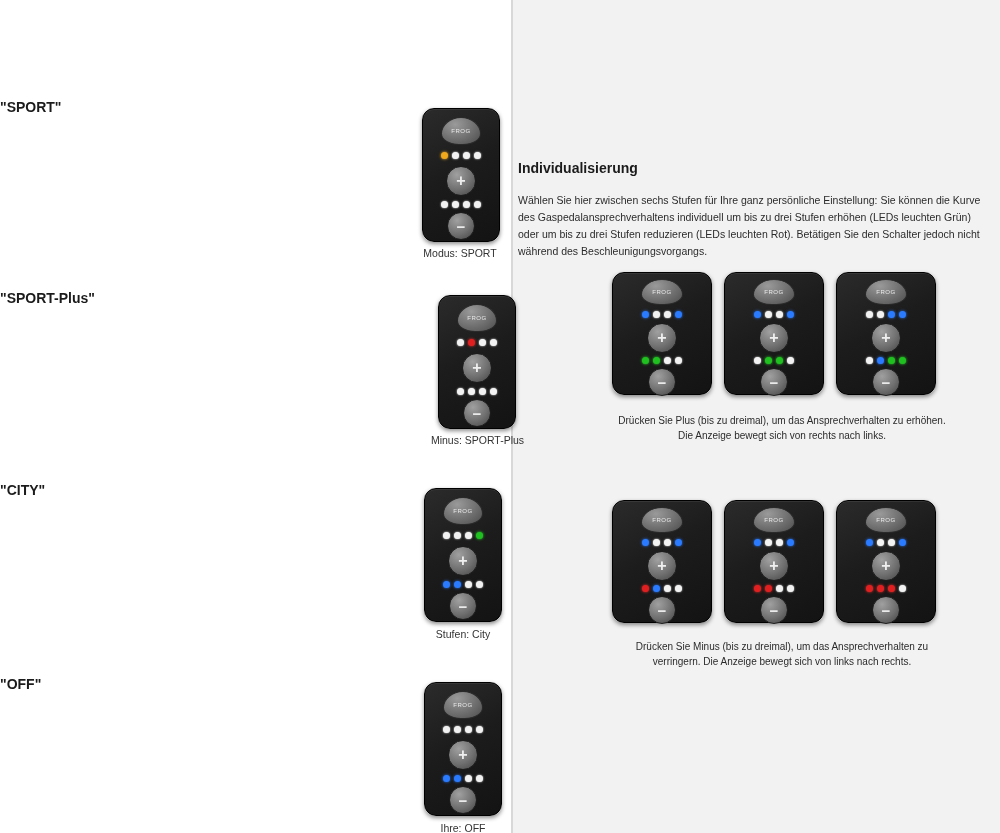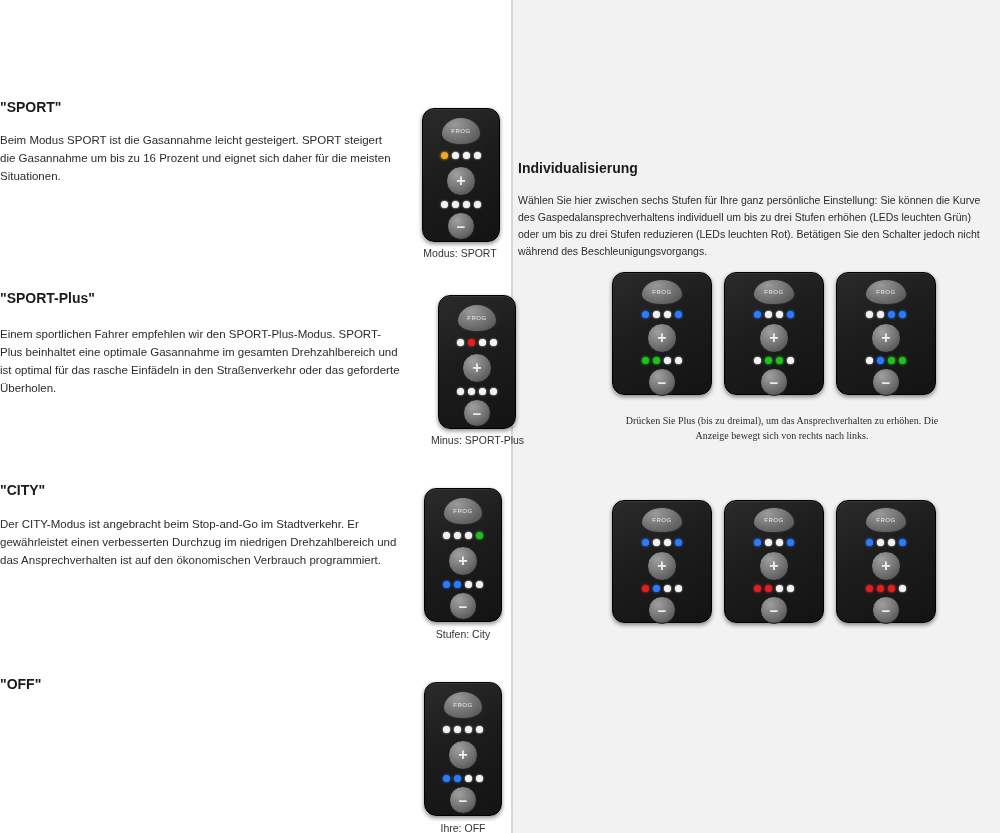--- a/index.html
+++ b/index.html
@@ -84,27 +84,24 @@
 </head>
 <body>
 
 <div id="page">
 
   <div id="right-col"></div>
   <div id="divider"></div>
 
 
   <div class="sect-title" style="left:0px;top:99px;">"SPORT"</div>
-  <div class="sect-body" style="left:0px;top:131px;">Beim Modus SPORT ist die Gasannahme leicht gesteigert. SPORT steigert die Gasannahme um bis zu 16 Prozent und eignet sich daher für die meisten Situationen.</div>
 
   <div class="sect-title" style="left:0px;top:290px;">"SPORT-Plus"</div>
-  <div class="sect-body" style="left:0px;top:325px;">Einem sportlichen Fahrer empfehlen wir den SPORT-Plus-Modus. SPORT-Plus beinhaltet eine optimale Gasannahme im gesamten Drehzahlbereich und ist optimal für das rasche Einfädeln in den Straßenverkehr oder das geforderte Überholen.</div>
 
   <div class="sect-title" style="left:0px;top:482px;">"CITY"</div>
-  <div class="sect-body" style="left:0px;top:515px;">Der CITY-Modus ist angebracht beim Stop-and-Go im Stadtverkehr. Er gewährleistet einen verbesserten Durchzug im niedrigen Drehzahlbereich und das Ansprechverhalten ist auf den ökonomischen Verbrauch programmiert.</div>
 
   <div class="sect-title" style="left:0px;top:676px;">"OFF"</div>
 
   <div class="device" style="left:422px;top:108px;width:78px;height:134px;">
     <div class="frog" style="top:8px;width:38px;height:26px;font-size:6px;">FROG</div>
     <div class="ledrow" style="top:43px;">
       <span class="led orange" style="width:7px;height:7px;"></span>
       <span class="led white" style="width:7px;height:7px;"></span>
       <span class="led white" style="width:7px;height:7px;"></span>
       <span class="led white" style="width:7px;height:7px;"></span>
@@ -227,21 +224,21 @@
     <div class="btn" style="top:50px;width:28px;height:28px;font-size:16px;">+</div>
     <div class="ledrow" style="top:84px;">
       <span class="led white" style="width:7px;height:7px;"></span>
       <span class="led blue" style="width:7px;height:7px;"></span>
       <span class="led green" style="width:7px;height:7px;"></span>
       <span class="led green" style="width:7px;height:7px;"></span>
     </div>
     <div class="btn" style="top:95px;width:26px;height:26px;font-size:15px;">−</div>
   </div>
 
-  <div class="right-caption" style="left:612px;top:413px;font-family:Liberation Serif, serif;">Drücken Sie Plus (bis zu dreimal), um das Ansprechverhalten zu erhöhen. Die Anzeige bewegt sich von rechts nach links.</div>
+  <div class="right-caption" style="left:612px;top:413px;">Drücken Sie Plus (bis zu dreimal), um das Ansprechverhalten zu erhöhen. Die Anzeige bewegt sich von rechts nach links.</div>
 
   <div class="device" style="left:612px;top:500px;width:100px;height:123px;">
     <div class="frog" style="top:6px;width:40px;height:24px;font-size:6px;">FROG</div>
     <div class="ledrow" style="top:38px;">
       <span class="led blue" style="width:7px;height:7px;"></span>
       <span class="led white" style="width:7px;height:7px;"></span>
       <span class="led white" style="width:7px;height:7px;"></span>
       <span class="led blue" style="width:7px;height:7px;"></span>
     </div>
     <div class="btn" style="top:50px;width:28px;height:28px;font-size:16px;">+</div>
@@ -283,14 +280,15 @@
     <div class="btn" style="top:50px;width:28px;height:28px;font-size:16px;">+</div>
     <div class="ledrow" style="top:84px;">
       <span class="led red" style="width:7px;height:7px;"></span>
       <span class="led red" style="width:7px;height:7px;"></span>
       <span class="led red" style="width:7px;height:7px;"></span>
       <span class="led white" style="width:7px;height:7px;"></span>
     </div>
     <div class="btn" style="top:95px;width:26px;height:26px;font-size:15px;">−</div>
   </div>
 
+  <div class="right-caption" style="left:612px;top:639px;">Drücken Sie Minus (bis zu dreimal), um das Ansprechverhalten zu verringern. Die Anzeige bewegt sich von links nach rechts.</div>
 
 </div>
 
 </body></html>

